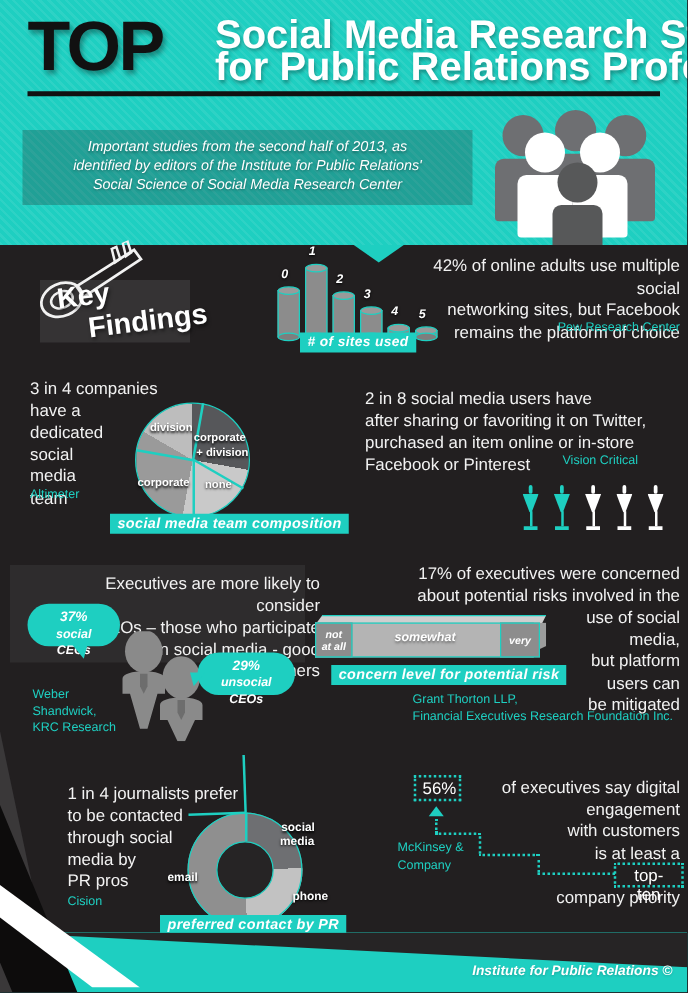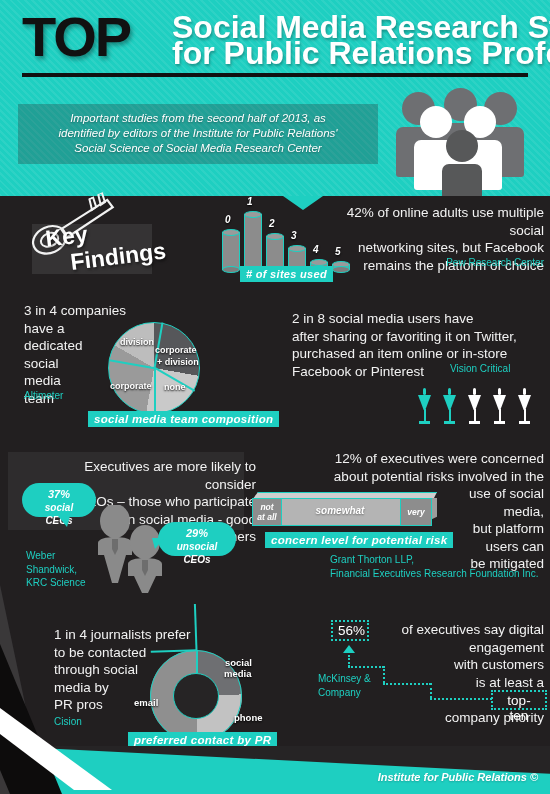--- a/index.html
+++ b/index.html
@@ -369,25 +369,25 @@
 
   <div class="bubble" style="left:158px;top:522px;width:78px;height:34px;">
     <span class="pct">29%</span>
     <span>unsocial CEOs</span>
   </div>
   <div style="position:absolute;left:152px;top:538px;width:0;height:0;border-right:9px solid transparent;border-left:3px solid transparent;border-top:11px solid #1ecfc1;"></div>
 
   <div class="source" style="position:absolute;left:26px;top:549px;width:90px;">
     <div>Weber</div>
     <div>Shandwick,</div>
-    <div>KRC Science</div>
+    <div>KRC Research</div>
   </div>
 
   <div class="stat-text" style="position:absolute;left:318px;top:450px;width:226px;text-align:right;">
-    <div>12% of executives were concerned</div>
+    <div>17% of executives were concerned</div>
     <div>about potential risks involved in the</div>
     <div>use of social</div>
     <div>media,</div>
     <div>but platform</div>
     <div>users can</div>
     <div>be mitigated</div>
   </div>
 
   <div class="slider3d">
     <div class="sl-top"></div>

